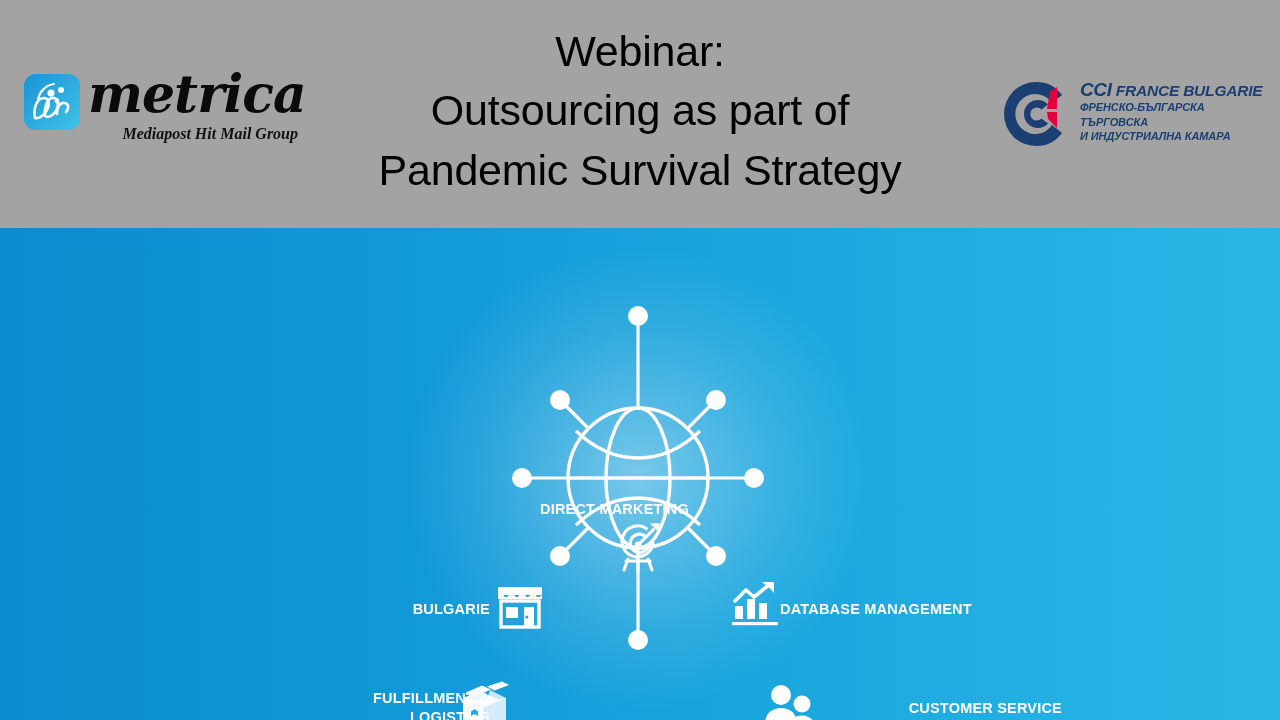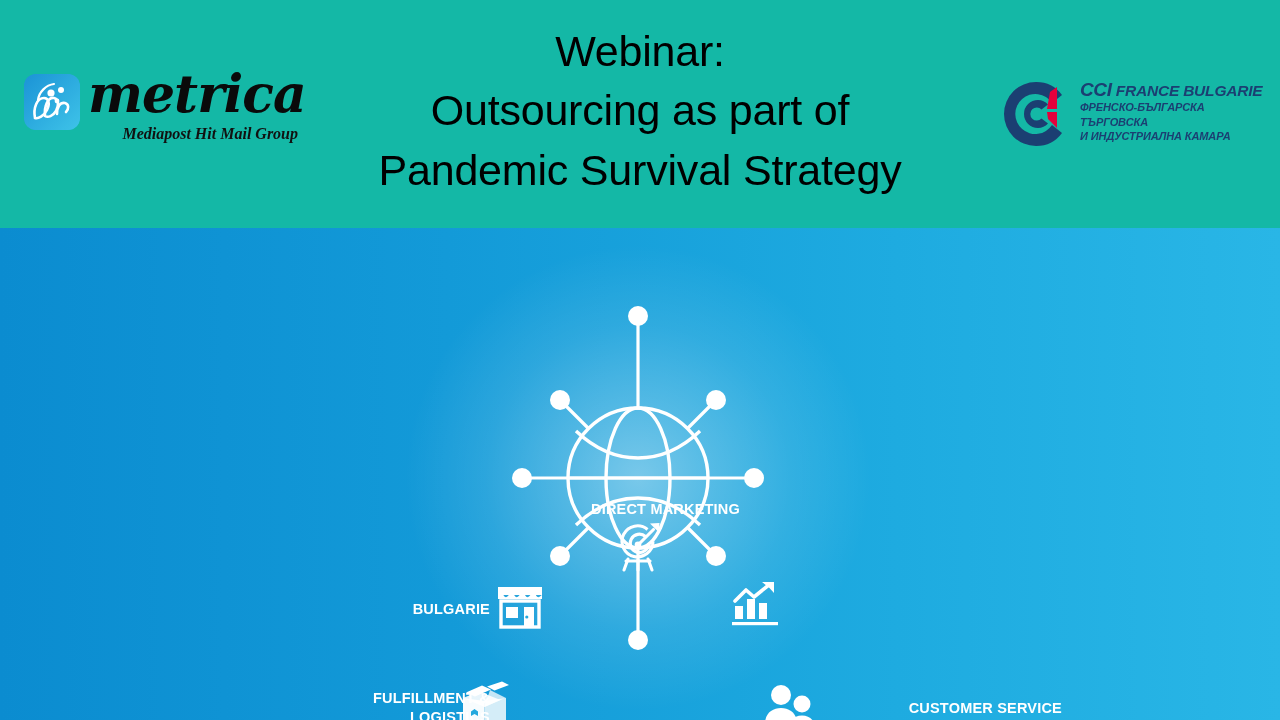--- a/index.html
+++ b/index.html
@@ -21,21 +21,21 @@
     height: 720px;
     background: #ffffff;
   }
 
   
   .header {
     position: absolute;
     left: 0; top: 0;
     width: 1280px;
     height: 228px;
-    background: #14b8a6;
+    background: #a3a3a3;
   }
 
   
   .logo-metrica {
     position: absolute;
     left: 24px;
     top: 72px;
     width: 272px;
     height: 76px;
   }
@@ -169,21 +169,21 @@
   .node-label {
     position: absolute;
     color: #ffffff;
     font-family: "Liberation Sans", sans-serif;
     font-weight: 700;
     font-size: 14.5px;
     letter-spacing: 0.2px;
     line-height: 1.28;
     white-space: pre-line;
   }
-  .lbl-direct    { left: 540px; top: 272px; width: 200px; text-align: right; }
+  .lbl-direct    { left: 540px; top: 272px; width: 200px; text-align: left; }
   .lbl-database  { left: 780px; top: 372px; width: 260px; text-align: left; }
   .lbl-customer  { left: 822px; top: 471px; width: 240px; text-align: right; }
   .lbl-fulfill   { left: 300px; top: 461px; width: 190px; text-align: right; }
   .lbl-warehouse { left: 310px; top: 372px; width: 180px; text-align: right; }
 
   
   .node-icon {
     position: absolute;
     width: 52px;
     height: 52px;
@@ -283,20 +283,21 @@
         <circle cx="754" cy="250" r="10"></circle>
         <circle cx="716" cy="328" r="10"></circle>
         <circle cx="638" cy="412" r="10"></circle>
         <circle cx="560" cy="328" r="10"></circle>
         <circle cx="522" cy="250" r="10"></circle>
         <circle cx="560" cy="172" r="10"></circle>
       </g>
     </svg>
 
     <div class="node-label lbl-direct">DIRECT MARKETING</div>
+    <div class="node-label lbl-database">DATABASE MANAGEMENT</div>
     <div class="node-label lbl-customer">CUSTOMER SERVICE</div>
 
     <div class="node-label lbl-fulfill">FULFILLMENT &amp;
 LOGISTICS</div>
     <div class="node-label lbl-warehouse">BULGARIE</div>
 
     <div class="node-icon ic-direct">
       <svg viewBox="0 0 56 56" xmlns="http://www.w3.org/2000/svg" aria-hidden="true">
         <g fill="none" stroke="#ffffff" stroke-width="3.1">
           <path d="M37.5 11.5 A15.5 15.5 0 1 0 43 23.5"></path>

